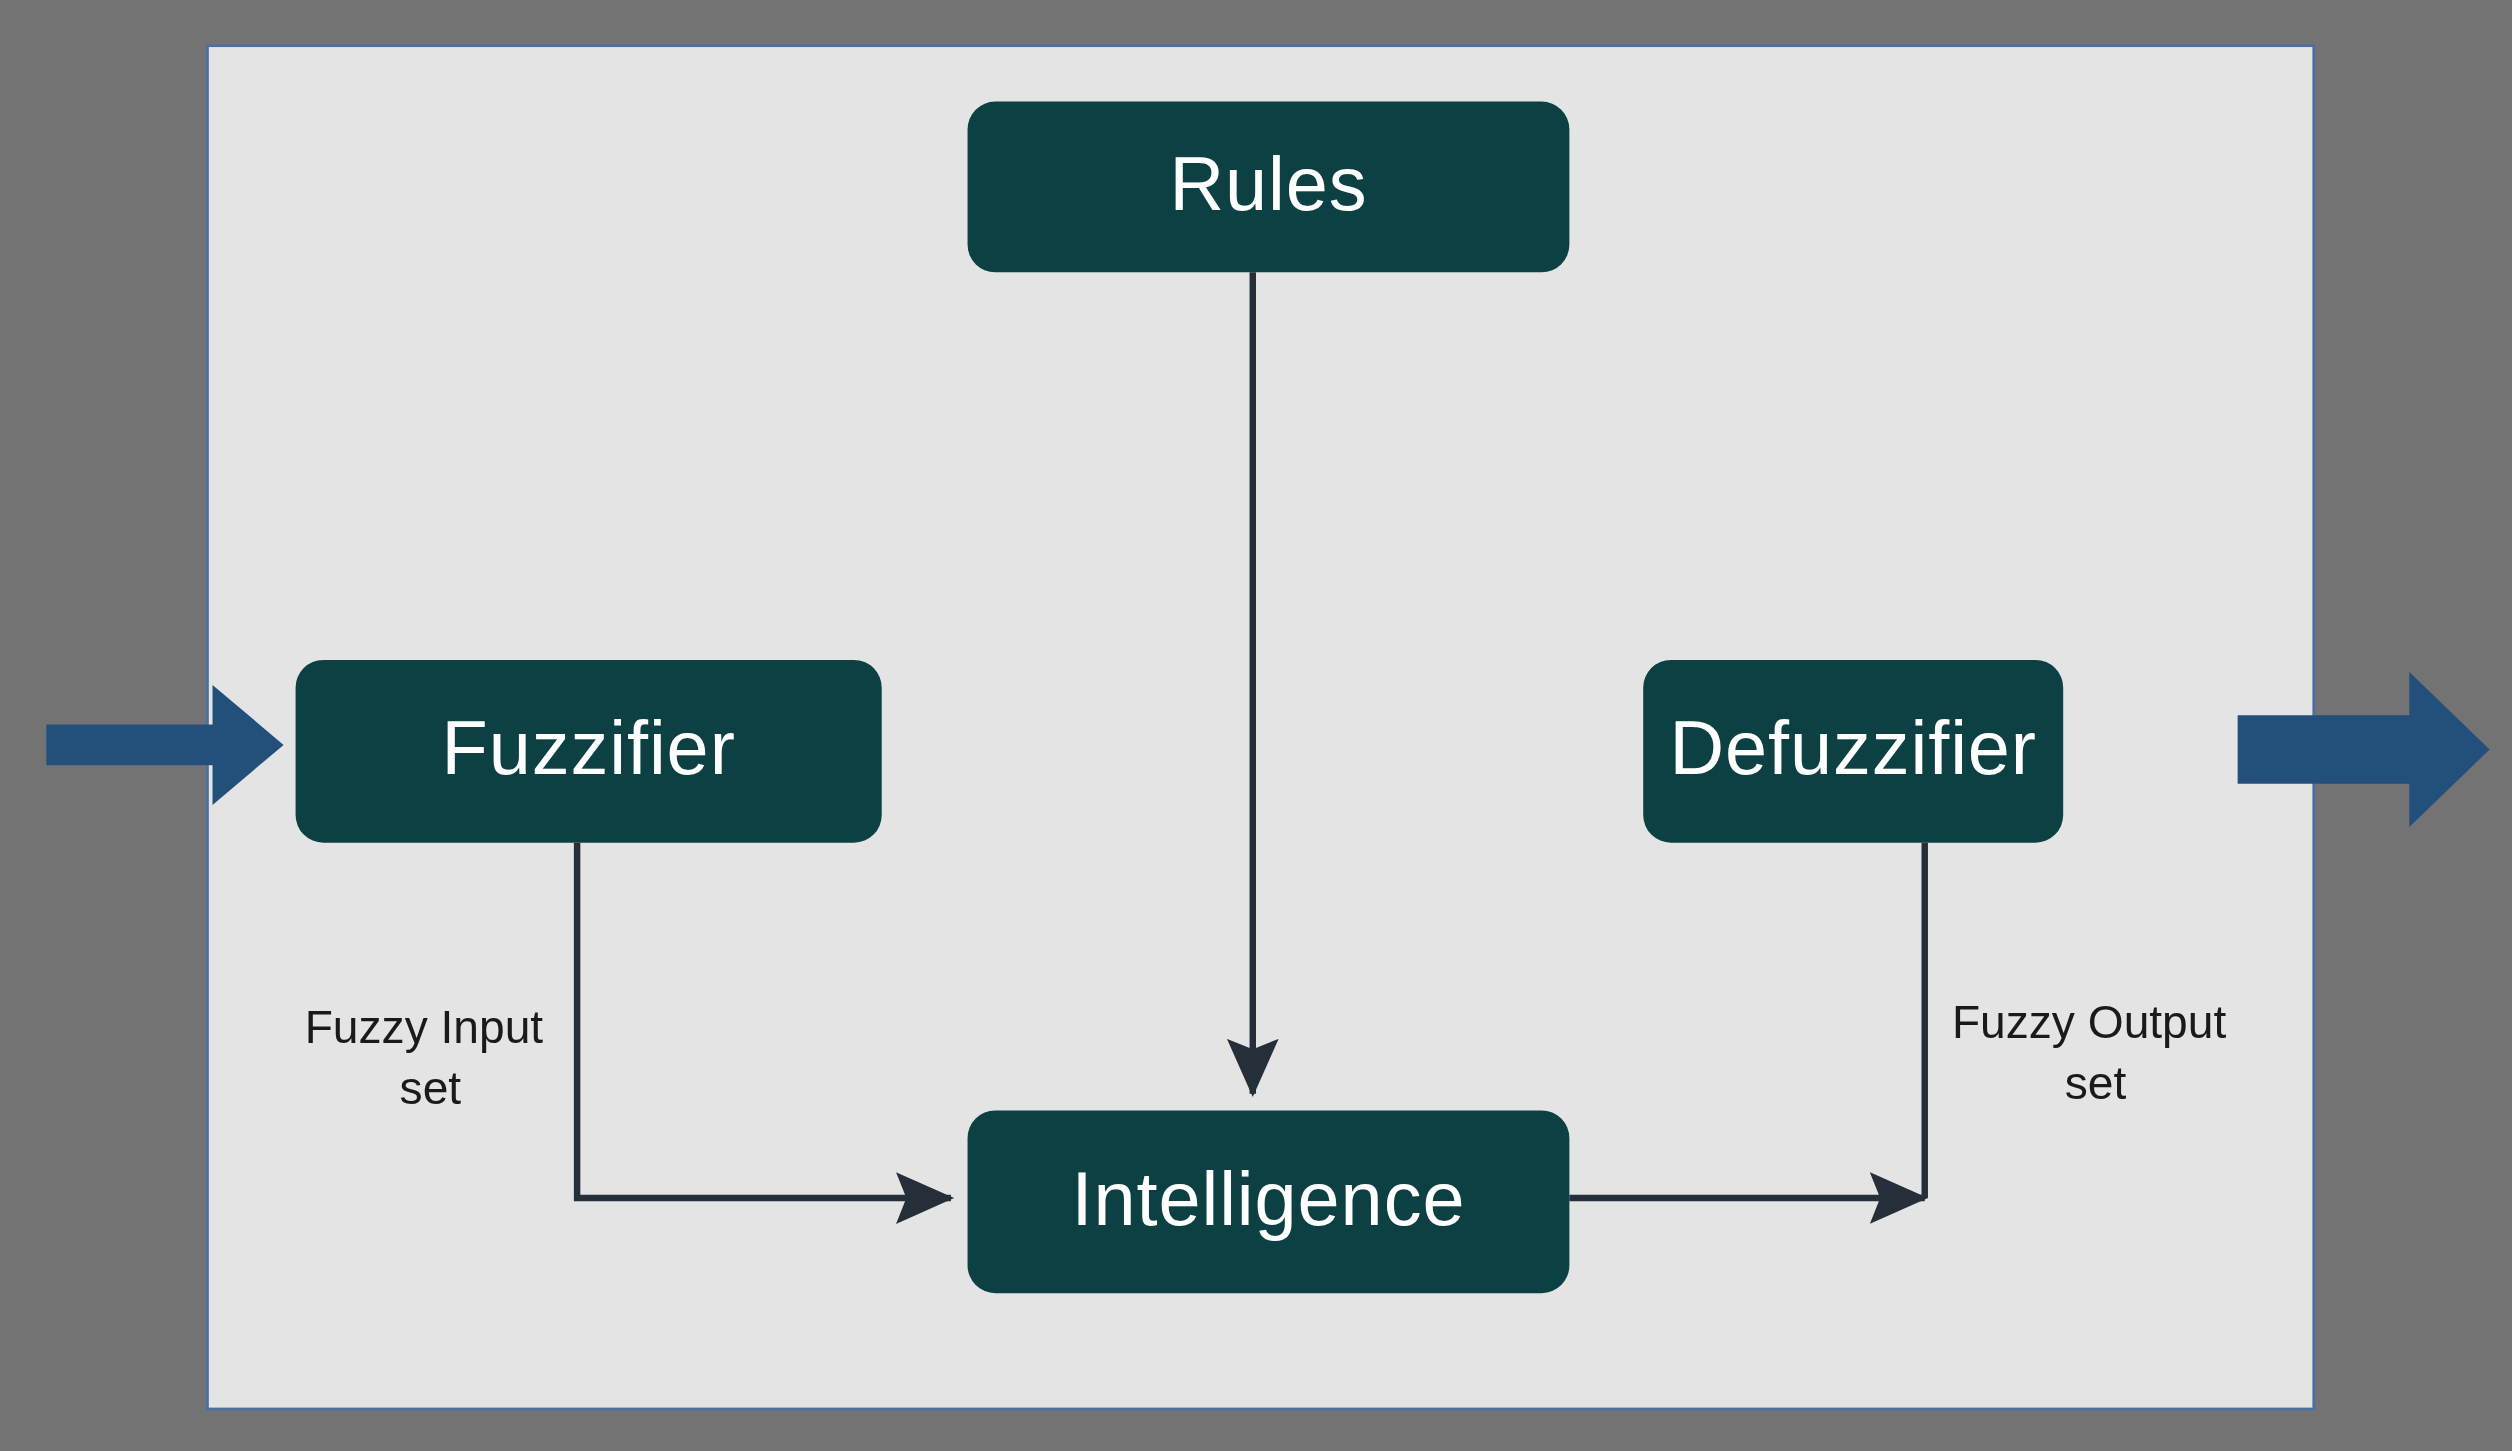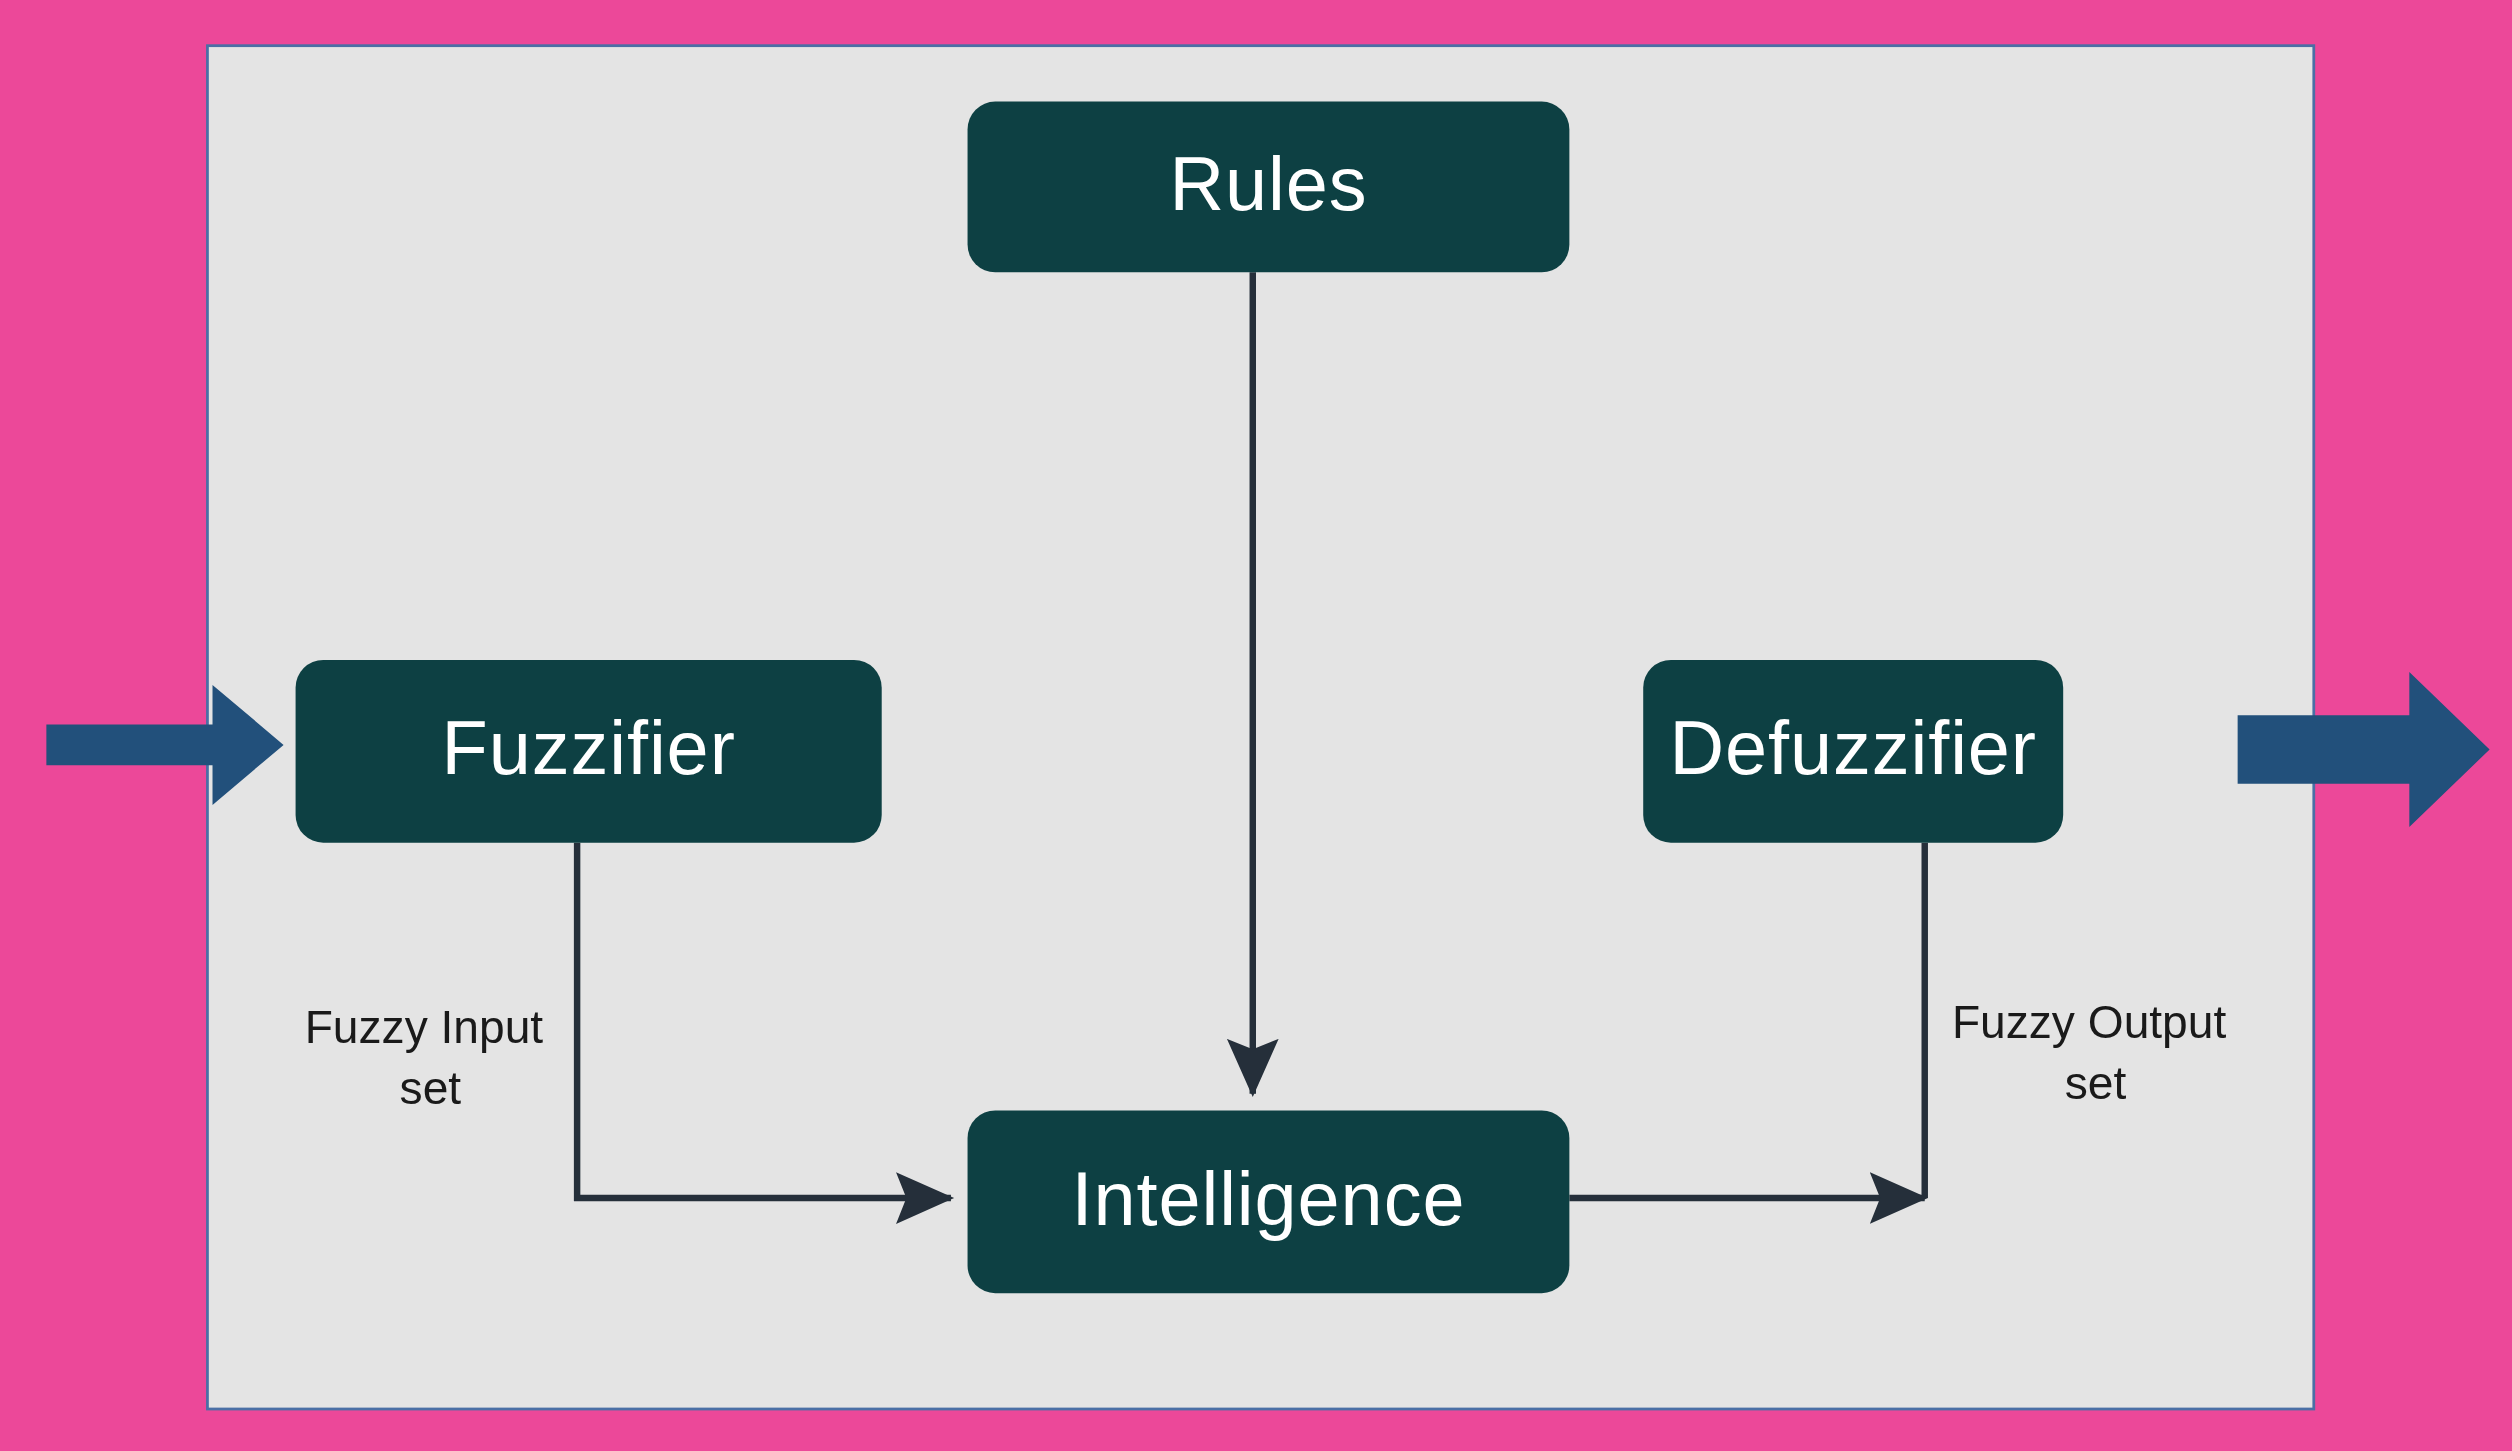--- a/index.html
+++ b/index.html
@@ -10,21 +10,21 @@
   body {
     width: 2512px;
     height: 1451px;
     overflow: hidden;
     font-family: "Liberation Sans", sans-serif;
   }
   #diagram-root {
     position: relative;
     width: 2512px;
     height: 1451px;
-    background: #ec4899;
+    background: #737373;
   }
   svg.canvas {
     position: absolute;
     top: 0;
     left: 0;
     width: 2512px;
     height: 1451px;
     display: block;
   }
   .node-label {

